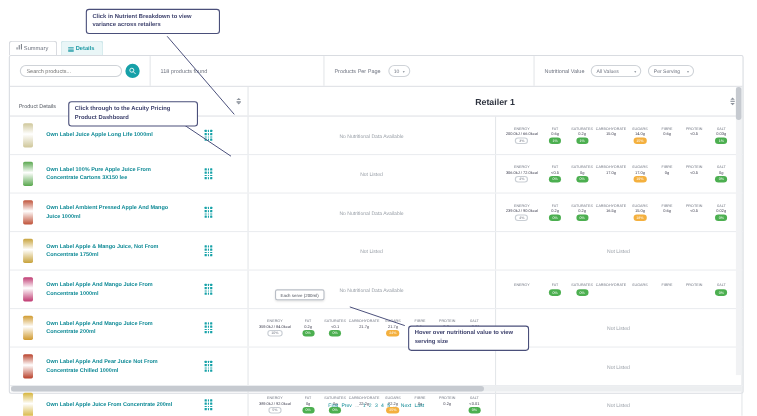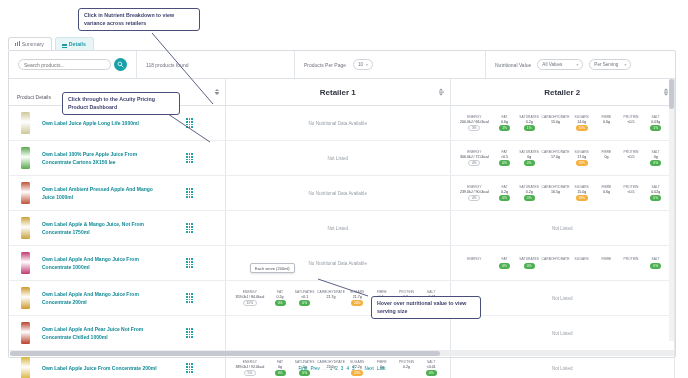--- a/index.html
+++ b/index.html
@@ -256,28 +256,20 @@
           </span>
       </div>
       <div class="col-ret">
         <span class="rt">Retailer 1</span>
         <span class="sorter">
             <span class="up"></span>
             <span class="bar"></span>
             <span class="dn"></span>
           </span>
       </div>
-      <div class="col-ret">
-        <span class="rt">Retailer 2</span>
-        <span class="sorter">
-            <span class="up"></span>
-            <span class="bar"></span>
-            <span class="dn"></span>
-          </span>
-      </div>
     </div>
 
     <div class="tbody" id="tbody">
         <div class="row">
           <div class="cell-img">
             <div class="thumb" style="background: linear-gradient(rgb(207, 199, 154) 0%, rgba(255, 255, 255, 0.667) 45%, rgb(207, 199, 154) 100%);"></div>
           </div>
           <div class="cell-name">
             <span>Own Label Juice Apple Long Life 1000ml</span>
           </div>

